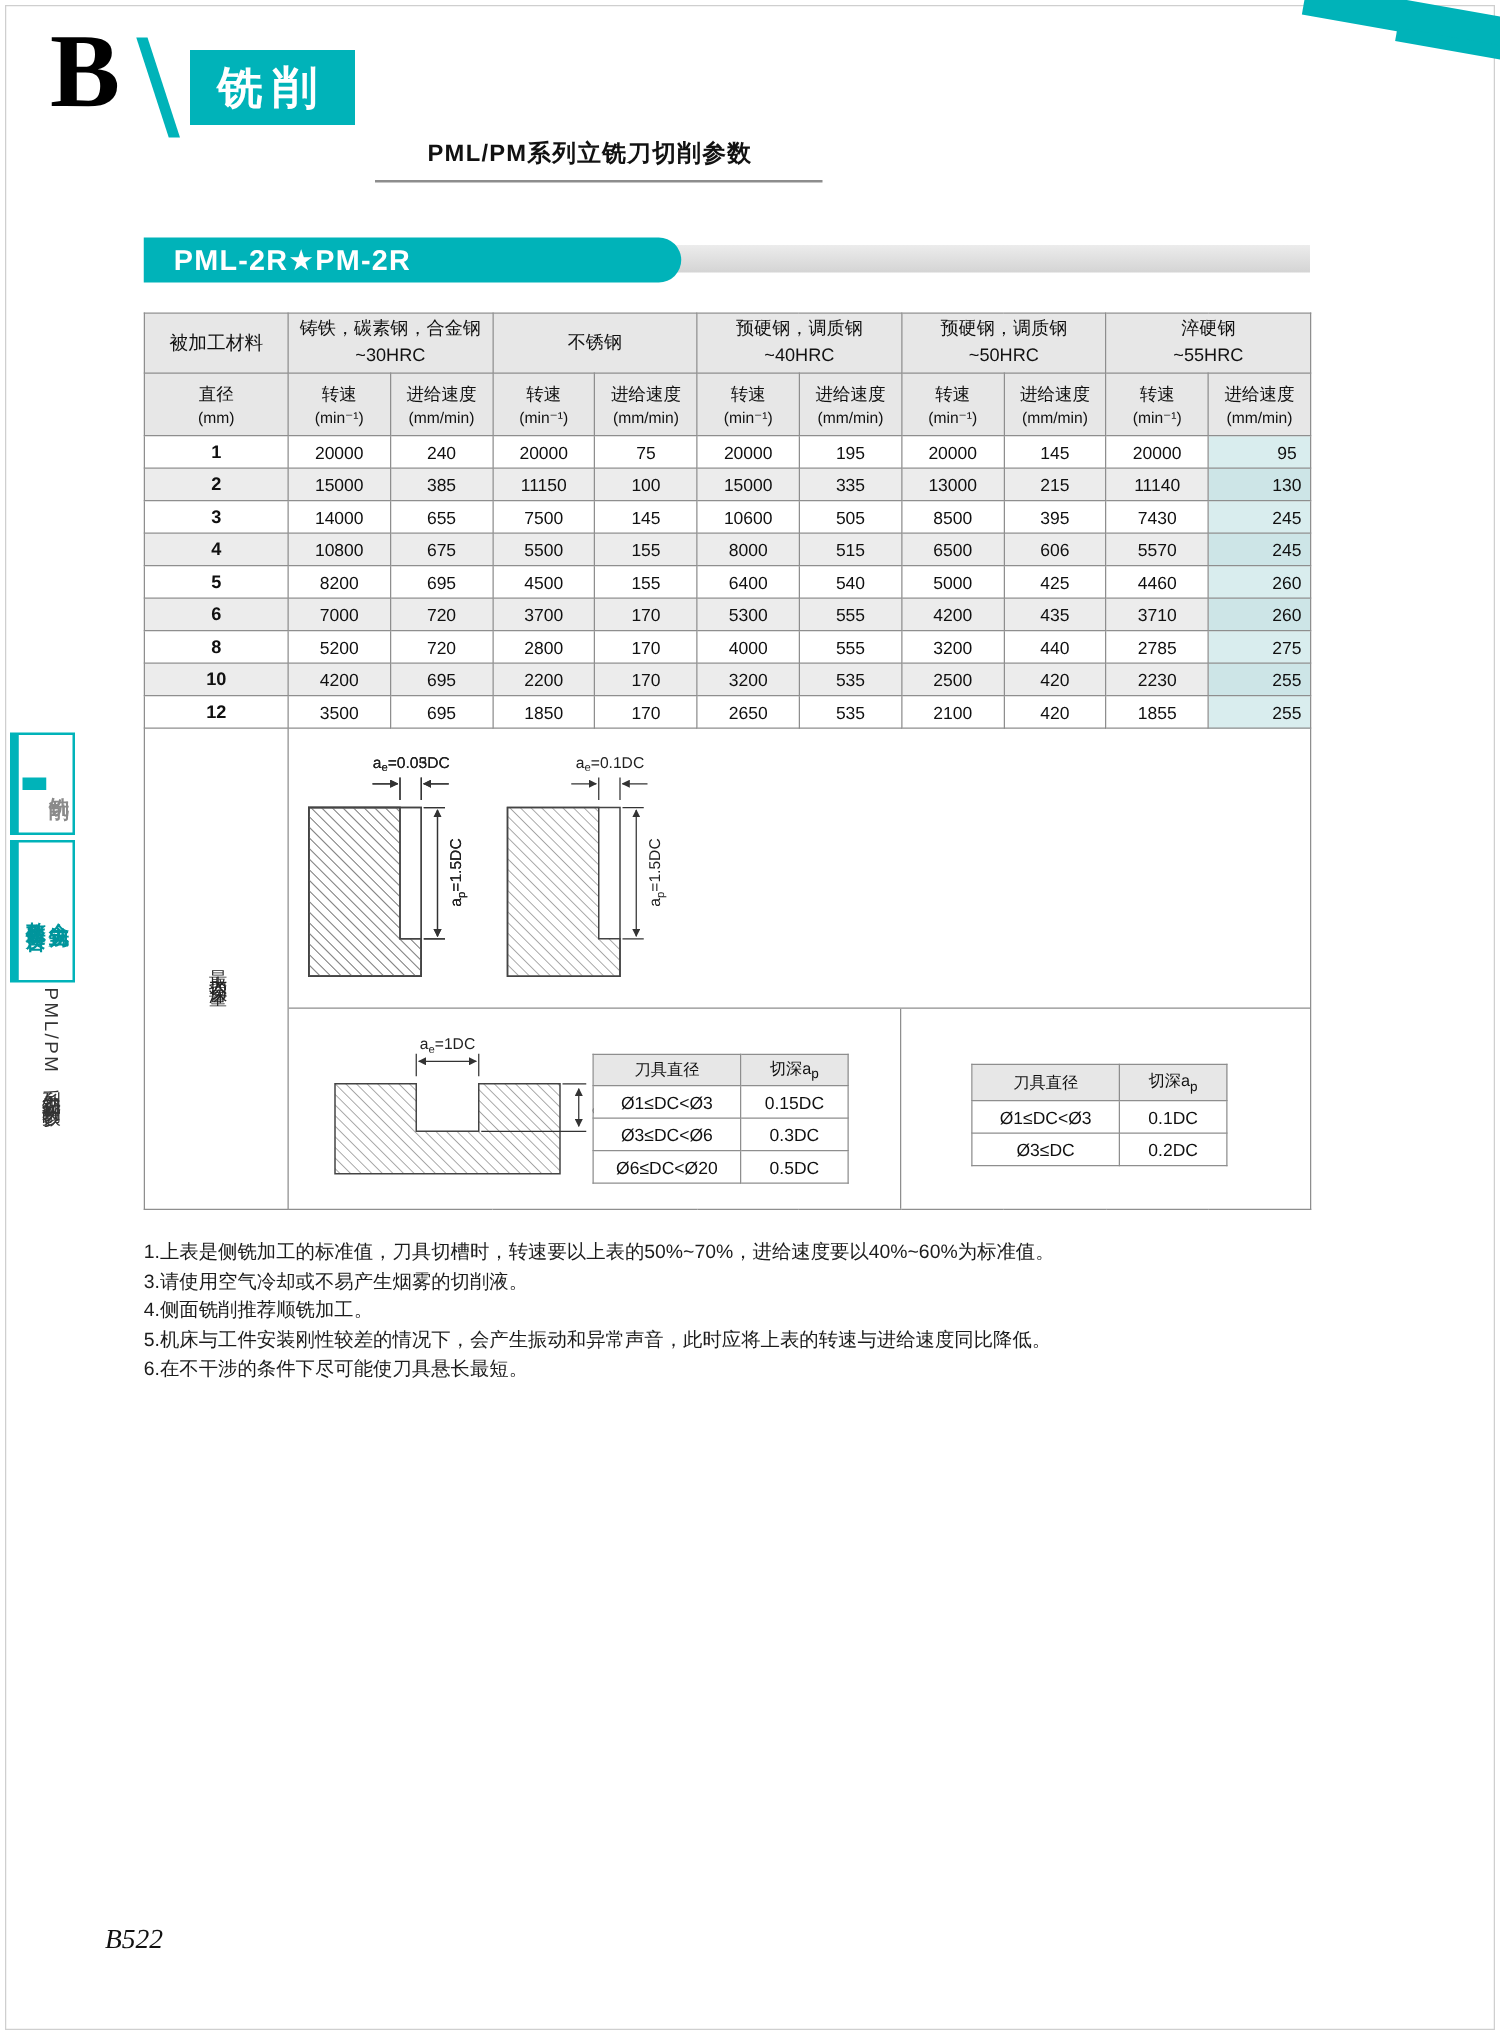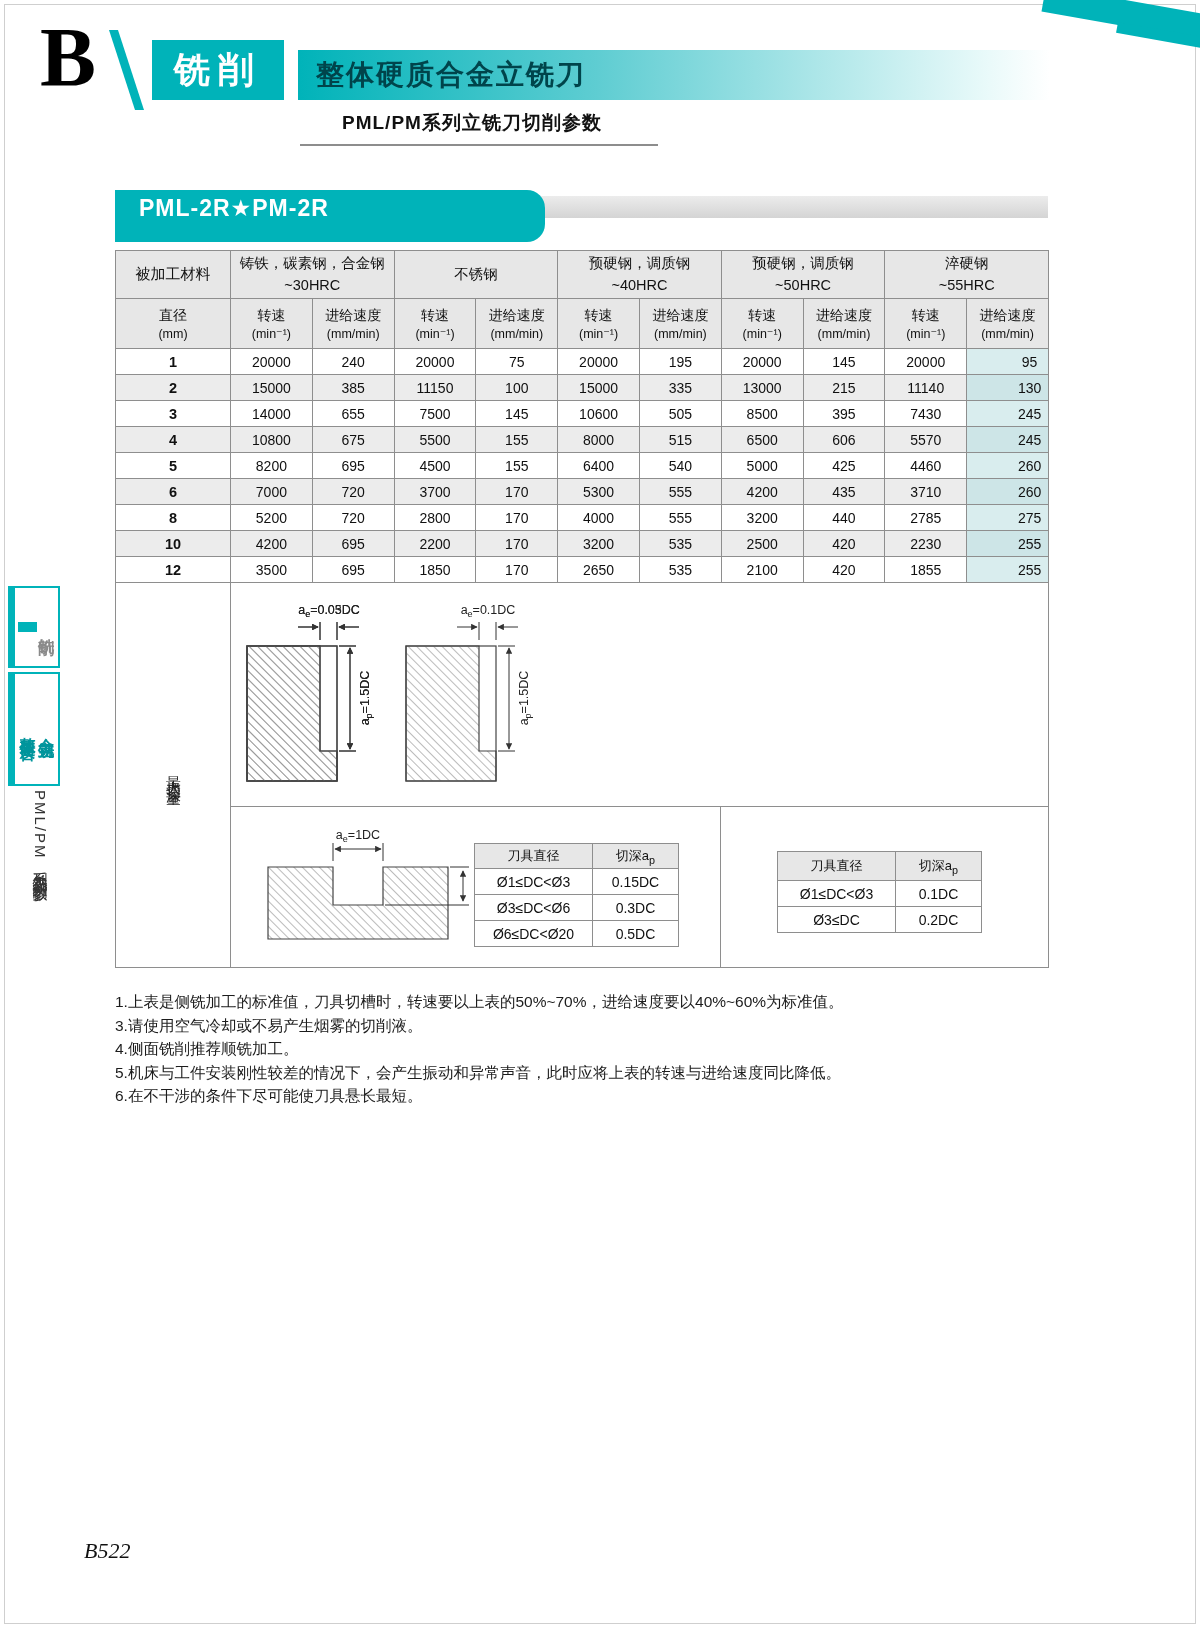--- a/index.html
+++ b/index.html
@@ -18,21 +18,21 @@
   .subtitle { position:absolute; left:300px; top:108px; width:358px; padding:2px 0 8px 42px;
     border-bottom:2px solid #8d8d8d; font-size:19px; font-weight:bold; color:#111; letter-spacing:1px; }
   .band1 { position:absolute; left:1046px; top:-14px; width:230px; height:26px; background:#00b3b9;
     transform:rotate(10deg); transform-origin:left top; }
   .band2 { position:absolute; left:1118px; top:22px; width:170px; height:11px; background:#00b3b9;
     transform:rotate(10deg); transform-origin:left top; }
 
   
   .swoosh { position:absolute; left:520px; top:196px; width:528px; height:22px;
     background:linear-gradient(#ececec,#d4d4d4); border-radius:14px 0 0 14px; }
-  .pill { position:absolute; left:115px; top:190px; width:430px; height:52px; background:#00b3b9;
+  .pill { position:absolute; left:115px; top:190px; width:430px; height:36px; background:#00b3b9;
     border-radius:0 18px 18px 0; color:#fff; font-size:23px; font-weight:bold; line-height:36px;
     padding-left:24px; letter-spacing:1px; }
 
   
   .ctable { position:absolute; left:115px; top:250px; width:933px; border-collapse:collapse; table-layout:fixed;
     border:1px solid #5e5e5e; }
   .ctable th, .ctable td { border:1px solid #8e8e8e; text-align:center; vertical-align:middle; }
   .ctable thead th { background:#e7e7e7; font-weight:normal; color:#111; }
   .mat-h { height:48px; font-size:14.5px; }
   .mat-h .l { display:block; line-height:1.5; }
@@ -108,21 +108,20 @@
     </marker>
   </defs>
 </svg>
 
 <div class="page">
   <div class="frame"></div>
 
   <div class="big-b">B</div>
   <div class="b-slash"></div>
   <div class="category-box">铣削</div>
-  <div class="title-bar">整体硬质合金立铣刀</div>
   <div class="subtitle">PML/PM系列立铣刀切削参数</div>
   <div class="band1"></div>
   <div class="band2"></div>
 
   <div class="swoosh"></div>
   <div class="pill">PML-2R★PM-2R</div>
 
   <table class="ctable">
     <colgroup>
       <col style="width:115px">

